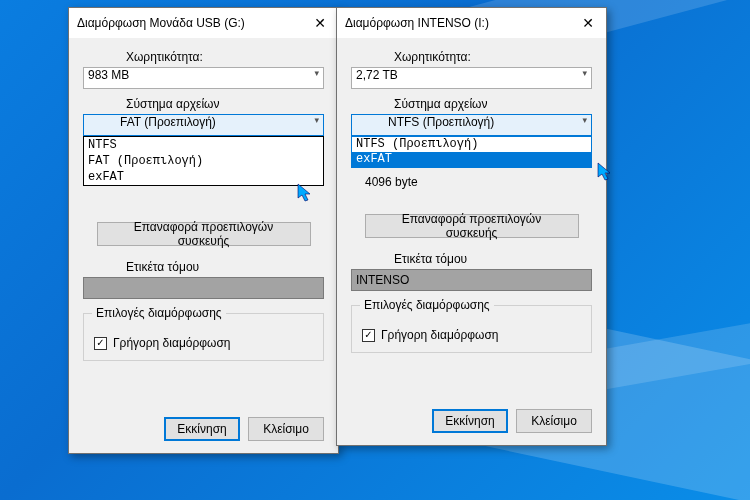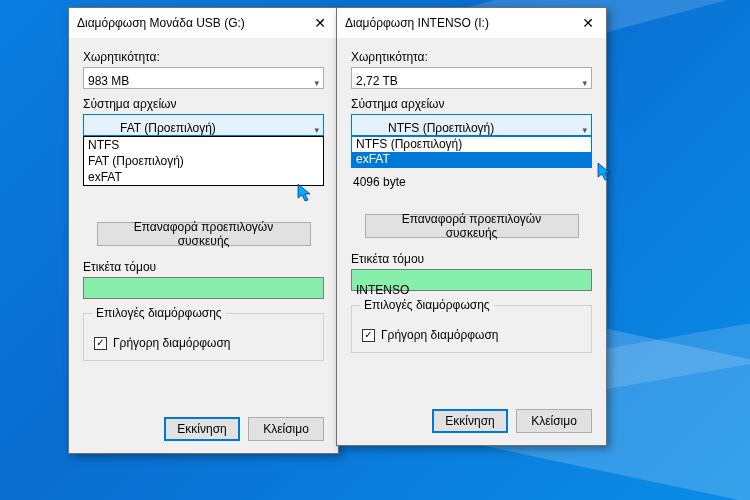--- a/index.html
+++ b/index.html
@@ -21,52 +21,52 @@
     position: absolute;
     width: 271px;
     background: #f0f0f0;
     border: 1px solid #707070;
     box-shadow: 3px 3px 8px rgba(0,0,0,0.35);
   }
   .titlebar { height: 30px; background: #fff; display: flex; align-items: center; padding: 0 8px; justify-content: center; }
   .titlebar .title { flex: 1; font-size: 12px; }
   .titlebar .close { width: 20px; text-align: center; font-size: 14px; font-family: Arial; cursor: default;}
   .body { padding: 10px 14px 12px 14px; }
-  .label { font-size: 12px; margin-top: 8px; margin-bottom: 3px; }
+  .label { font-size: 12px; margin-top: 8px; margin-bottom: 3px; margin-left: 43px; }
   .label.first { margin-top: 2px; }
   .select {
     height: 22px; width: 100%;
     background: #fff; border: 1px solid #adadad;
-    display: flex; align-items: flex-end; padding: 0 4px;
+    display: flex; align-items: flex-start; padding: 0 4px;
     position: relative;
   }
   .select.highlight { background: #e5f1fb; border-color: #0078d7; padding-left: 36px; }
   .select .val { flex: 1; font-size: 12px; }
   .select .chev { font-size: 9px; color: #555; }
   .dropdown {
     position: absolute; top: 21px; left: -1px; right: -1px;
     background: #fff; border: 1px solid #000; z-index: 10;
   }
-  .dropdown .opt { height: 16px; padding: 0 4px; font-size: 12px; line-height: 16px; white-space: nowrap;}
+  .dropdown .opt { height: 16px; padding: 0 4px; font-size: 12px; line-height: 16px; white-space: nowrap; font-family: Liberation Mono, monospace;}
   .dropdown .opt.sel { background: #0078d7; color: #fff; }
   .dropdown.b { border-color: #0078d7; }
   .dropdown.b .opt { height: 15px; line-height: 15px;}
-  .staticline { height: 22px; width: 100%; padding: 3px 2px 0 2px; font-size: 12px;}
+  .staticline { height: 22px; width: 100%; padding: 3px 2px 0 2px; font-size: 12px; margin-left: 12px;}
   .btn {
     background: #e1e1e1; border: 1px solid #adadad;
     height: 24px; font-size: 12px; display: inline-flex; align-items: center; justify-content: center;
     padding: 0 12px; cursor: default;
   }
   .btn.wide { width: 214px; }
   .btn.def { border-color: #0078d7; box-shadow: inset 0 0 0 1px #0078d7; }
   .restore-row { text-align: center; margin-top: 18px; }
   .input {
     height: 22px; width: 100%;
-    background: #86efac; border: 1px solid #7a7a7a;
-    padding: 10px 4px; font-size: 12px; line-height: 20px;
+    background: #a3a3a3; border: 1px solid #7a7a7a;
+    padding: 0 4px; font-size: 12px; line-height: 20px;
   }
   .group {
     border: 1px solid #d0d0d0; margin-top: 14px; padding: 22px 10px 10px 10px;
     position: relative;
   }
   .group .legend { position: absolute; top: -8px; left: 8px; background: #f0f0f0; padding: 0 4px; font-size: 12px;}
   .checkbox-row { display: flex; align-items: center; gap: 6px; font-size: 12px; }
   .cb { width: 13px; height: 13px; border: 1px solid #333; background: #fff; display: inline-flex; align-items: center; justify-content: center; font-size: 10px; line-height: 1;}
   .footer { display: flex; justify-content: flex-end; gap: 8px; margin-top: 56px; }
   .footer .btn { width: 76px; }

